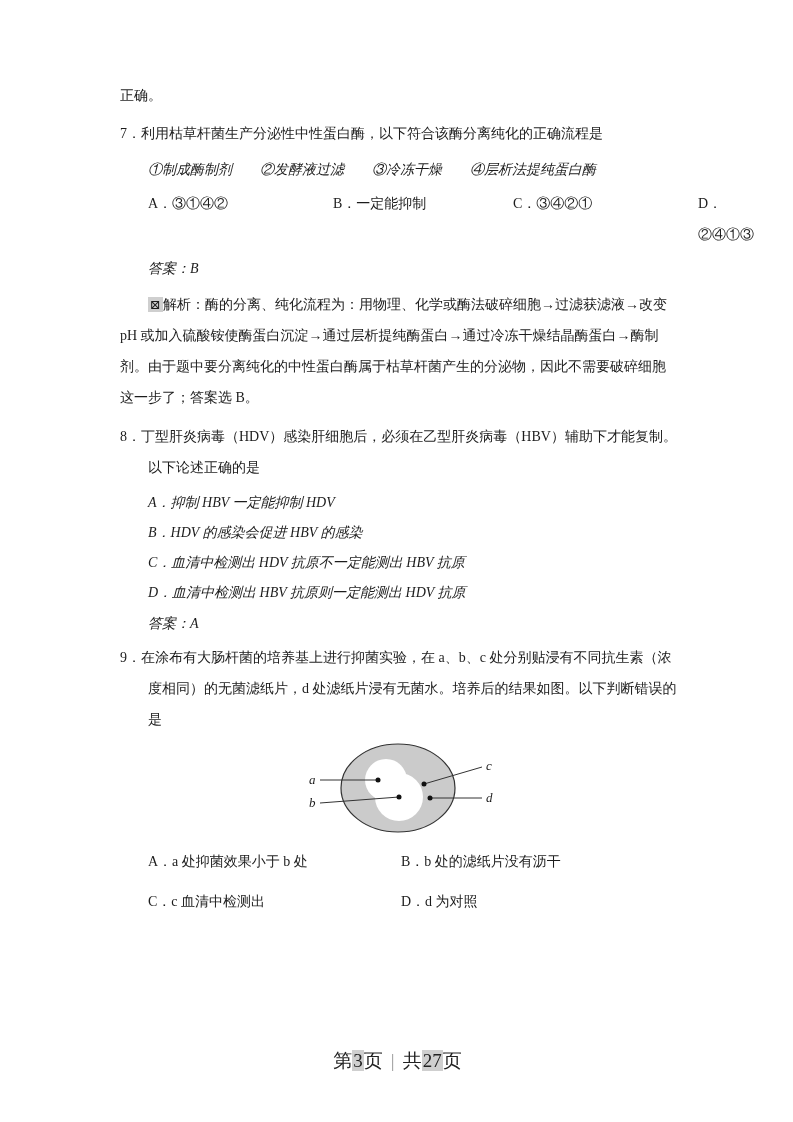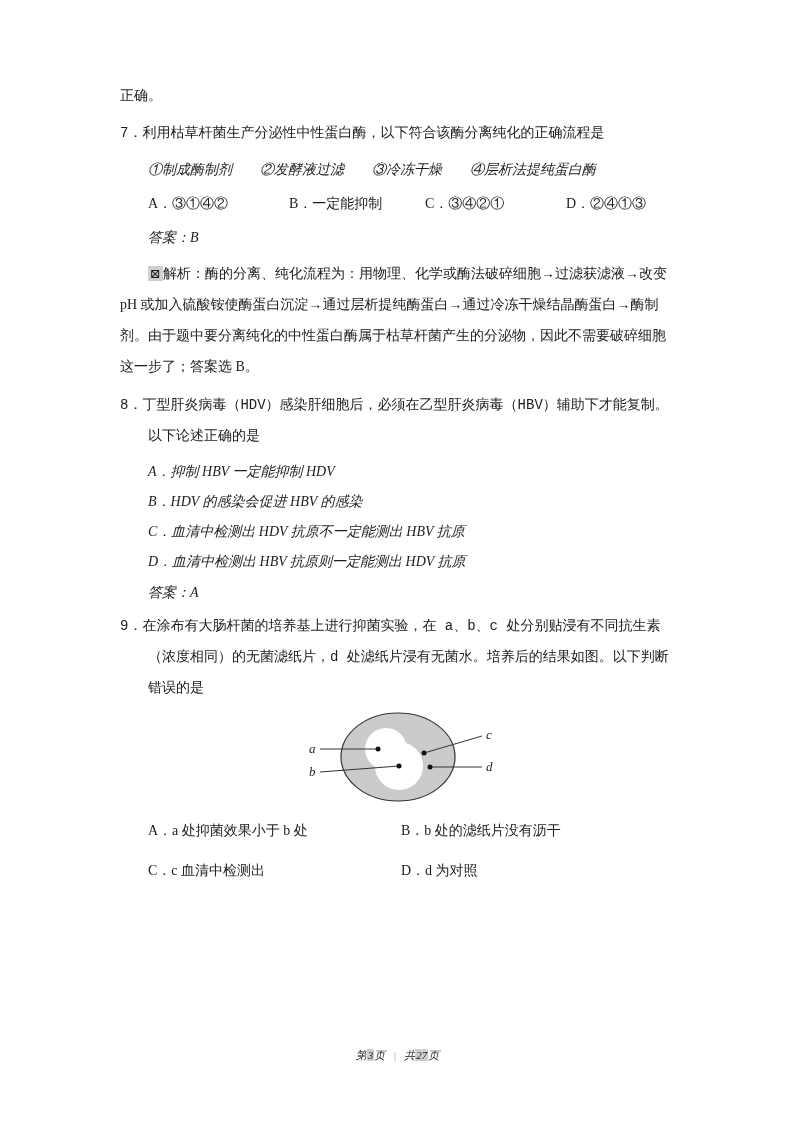--- a/index.html
+++ b/index.html
@@ -8,55 +8,55 @@
     width: 793px;
     height: 1106px;
     background: #ffffff;
     overflow: hidden;
     font-family: "Liberation Serif", "DejaVu Serif", serif;
     font-size: 14px;
     color: #1c1c1c;
   }
   .content { padding: 80px 116px 0 120px; }
   .content p { margin: 0 0 6px 0; line-height: 31px; }
-  .hang   { padding-left: 28px; text-indent: -28px; font-family: Liberation Mono, monospace; }
+  .hang   { padding-left: 28px; text-indent: -28px; }
   .indent { padding-left: 28px; font-style: italic; }
   .para   { text-indent: 28px; }
   .carry  { margin-bottom: 7px !important; }
   .stem   { margin-bottom: 5px !important; }
   .tight  { margin-bottom: 3px !important; }
   .optline { line-height: 30px !important; margin-bottom: 0 !important; }
   .answer { margin-bottom: 3px !important; }
   .analysis { margin: 5px 0 8px 0 !important; }
   .opt-grid4 {
     display: grid;
     grid-template-columns: 141px 136px 141px auto;
     padding-left: 28px;
     line-height: 31px;
     margin-bottom: 3px;
+    gap: 44px;
   }
   .opt-grid2 {
     display: grid;
     grid-template-columns: 253px auto;
     padding-left: 28px;
     line-height: 31px;
     margin-bottom: 9px;
   }
   .hl { background: #cfcfcf; padding: 0 1px; }
   .field-box { background: #cfcfcf; padding: 0 2px; font-size: 13px; }
   .figure { margin: 2px 0 10px 186px; width: 192px; }
   .figure svg { display: block; }
   .fig-label { font-style: italic; font-size: 13px; fill: #1c1c1c; }
   .footer {
     position: absolute;
     left: 2px; right: 0; top: 1048px;
     text-align: center;
-    font-size: 11px;
+    font-size: 19px;
     color: #222222;
-    font-style: italic;
   }
   .footer .sep { color: #999999; padding: 0 8px; }
 </style>
 </head>
 <body>
 
 <div class="page">
   <div class="content">
 
     <p class="carry">正确。</p>

